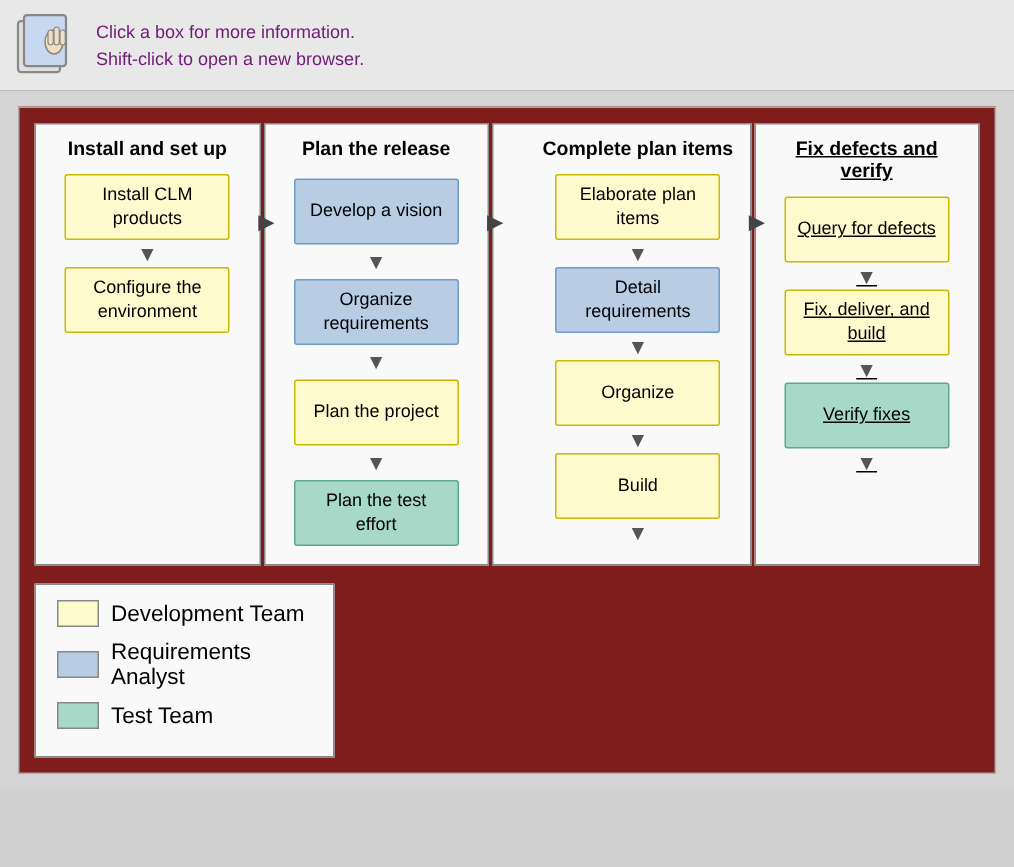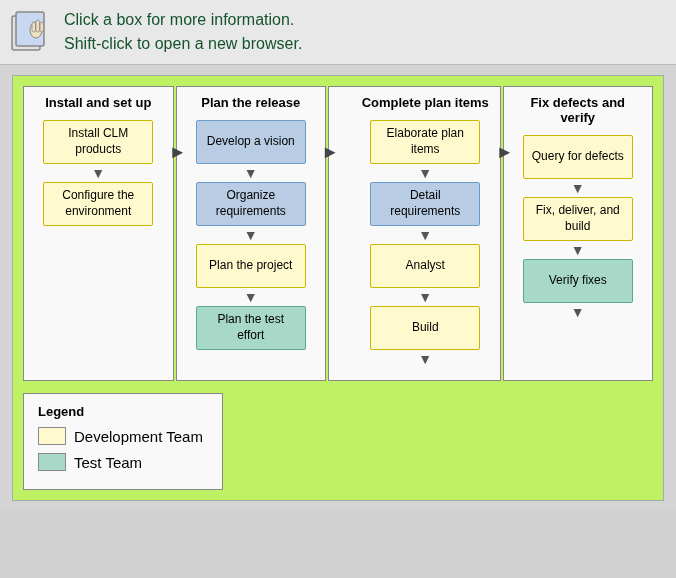--- a/index.html
+++ b/index.html
@@ -23,30 +23,30 @@
       width: 44px;
       height: 44px;
       position: relative;
       flex-shrink: 0;
     }
     .icon-box svg {
       width: 44px;
       height: 44px;
     }
     .top-bar-text {
-      font-size: 16px;
-      color: #14532d;
+      font-size: 12px;
+      color: #701a75;
       line-height: 1.5;
     }
     .main-content {
       padding: 10px 12px;
       background: #d4d4d4;
     }
     .diagram-area {
-      background: #bef264;
+      background: #7f1d1d;
       border: 1px solid #aaa;
       padding: 10px;
       display: flex;
       flex-direction: column;
       gap: 0;
     }
     .columns {
       display: flex;
       gap: 0;
       align-items: flex-start;
@@ -56,21 +56,21 @@
       flex-direction: column;
       align-items: center;
       border: 1.5px solid #888;
       padding: 8px 10px 12px 10px;
       background: #f9f9f9;
       min-width: 140px;
       flex: 1;
       position: relative;
       margin-right: 2px;
     }
-    .column:last-child { margin-right: 0; }
+    .column:last-child { margin-right: 0; text-decoration: underline; }
     .col-header {
       font-weight: bold;
       font-size: 13px;
       margin-bottom: 10px;
       text-align: center;
     }
     .box {
       width: 110px;
       min-height: 44px;
       border: 1.5px solid #888;
@@ -154,65 +154,68 @@
 
       <div class="column" style="position:relative;">
         <div class="col-header">Install and set up</div>
         <div class="box box-yellow">Install CLM products</div>
         <div class="arrow">▼</div>
         <div class="box box-yellow">Configure the environment</div>
 
         <div style="position:absolute;right:-14px;top:55px;font-size:18px;color:#444;z-index:3;">►</div>
       </div>
 
-      <div class="column" style="position:relative;">
+      <div class="column" style="position:relative;justify-content:space-between;">
         <div class="col-header">Plan the release</div>
         <div class="box box-blue">Develop a vision</div>
         <div class="arrow">▼</div>
         <div class="box box-blue">Organize requirements</div>
         <div class="arrow">▼</div>
         <div class="box box-yellow">Plan the project</div>
         <div class="arrow">▼</div>
         <div class="box box-teal">Plan the test effort</div>
 
         <div style="position:absolute;right:-14px;top:55px;font-size:18px;color:#444;z-index:3;">►</div>
       </div>
 
       <div class="column" style="position:relative;padding-left:32px;">
         <div class="col-header">Complete plan items</div>
         <div class="box box-yellow">Elaborate plan items</div>
         <div class="arrow">▼</div>
         <div class="box box-blue">Detail requirements</div>
         <div class="arrow">▼</div>
-        <div class="box box-yellow">Analyst</div>
+        <div class="box box-yellow">Organize</div>
         <div class="arrow">▼</div>
         <div class="box box-yellow">Build</div>
         <div class="arrow">▼</div>
 
         <div style="position:absolute;right:-14px;top:55px;font-size:18px;color:#444;z-index:3;">►</div>
       </div>
 
       <div class="column" style="position:relative;">
         <div class="col-header">Fix defects and verify</div>
         <div class="box box-yellow">Query for defects</div>
         <div class="arrow">▼</div>
         <div class="box box-yellow">Fix, deliver, and build</div>
         <div class="arrow">▼</div>
         <div class="box box-teal">Verify fixes</div>
         <div class="arrow">▼</div>
       </div>
 
     </div>
 
     <div class="legend">
-      <div class="legend-title">Legend</div>
       <div class="legend-item">
         <div class="legend-box box-yellow"></div>
         <span>Development Team</span>
       </div>
       <div class="legend-item">
+        <div class="legend-box box-blue"></div>
+        <span>Requirements Analyst</span>
+      </div>
+      <div class="legend-item">
         <div class="legend-box box-teal"></div>
         <span>Test Team</span>
       </div>
     </div>
 
   </div>
 </div>
 
 </body></html>

